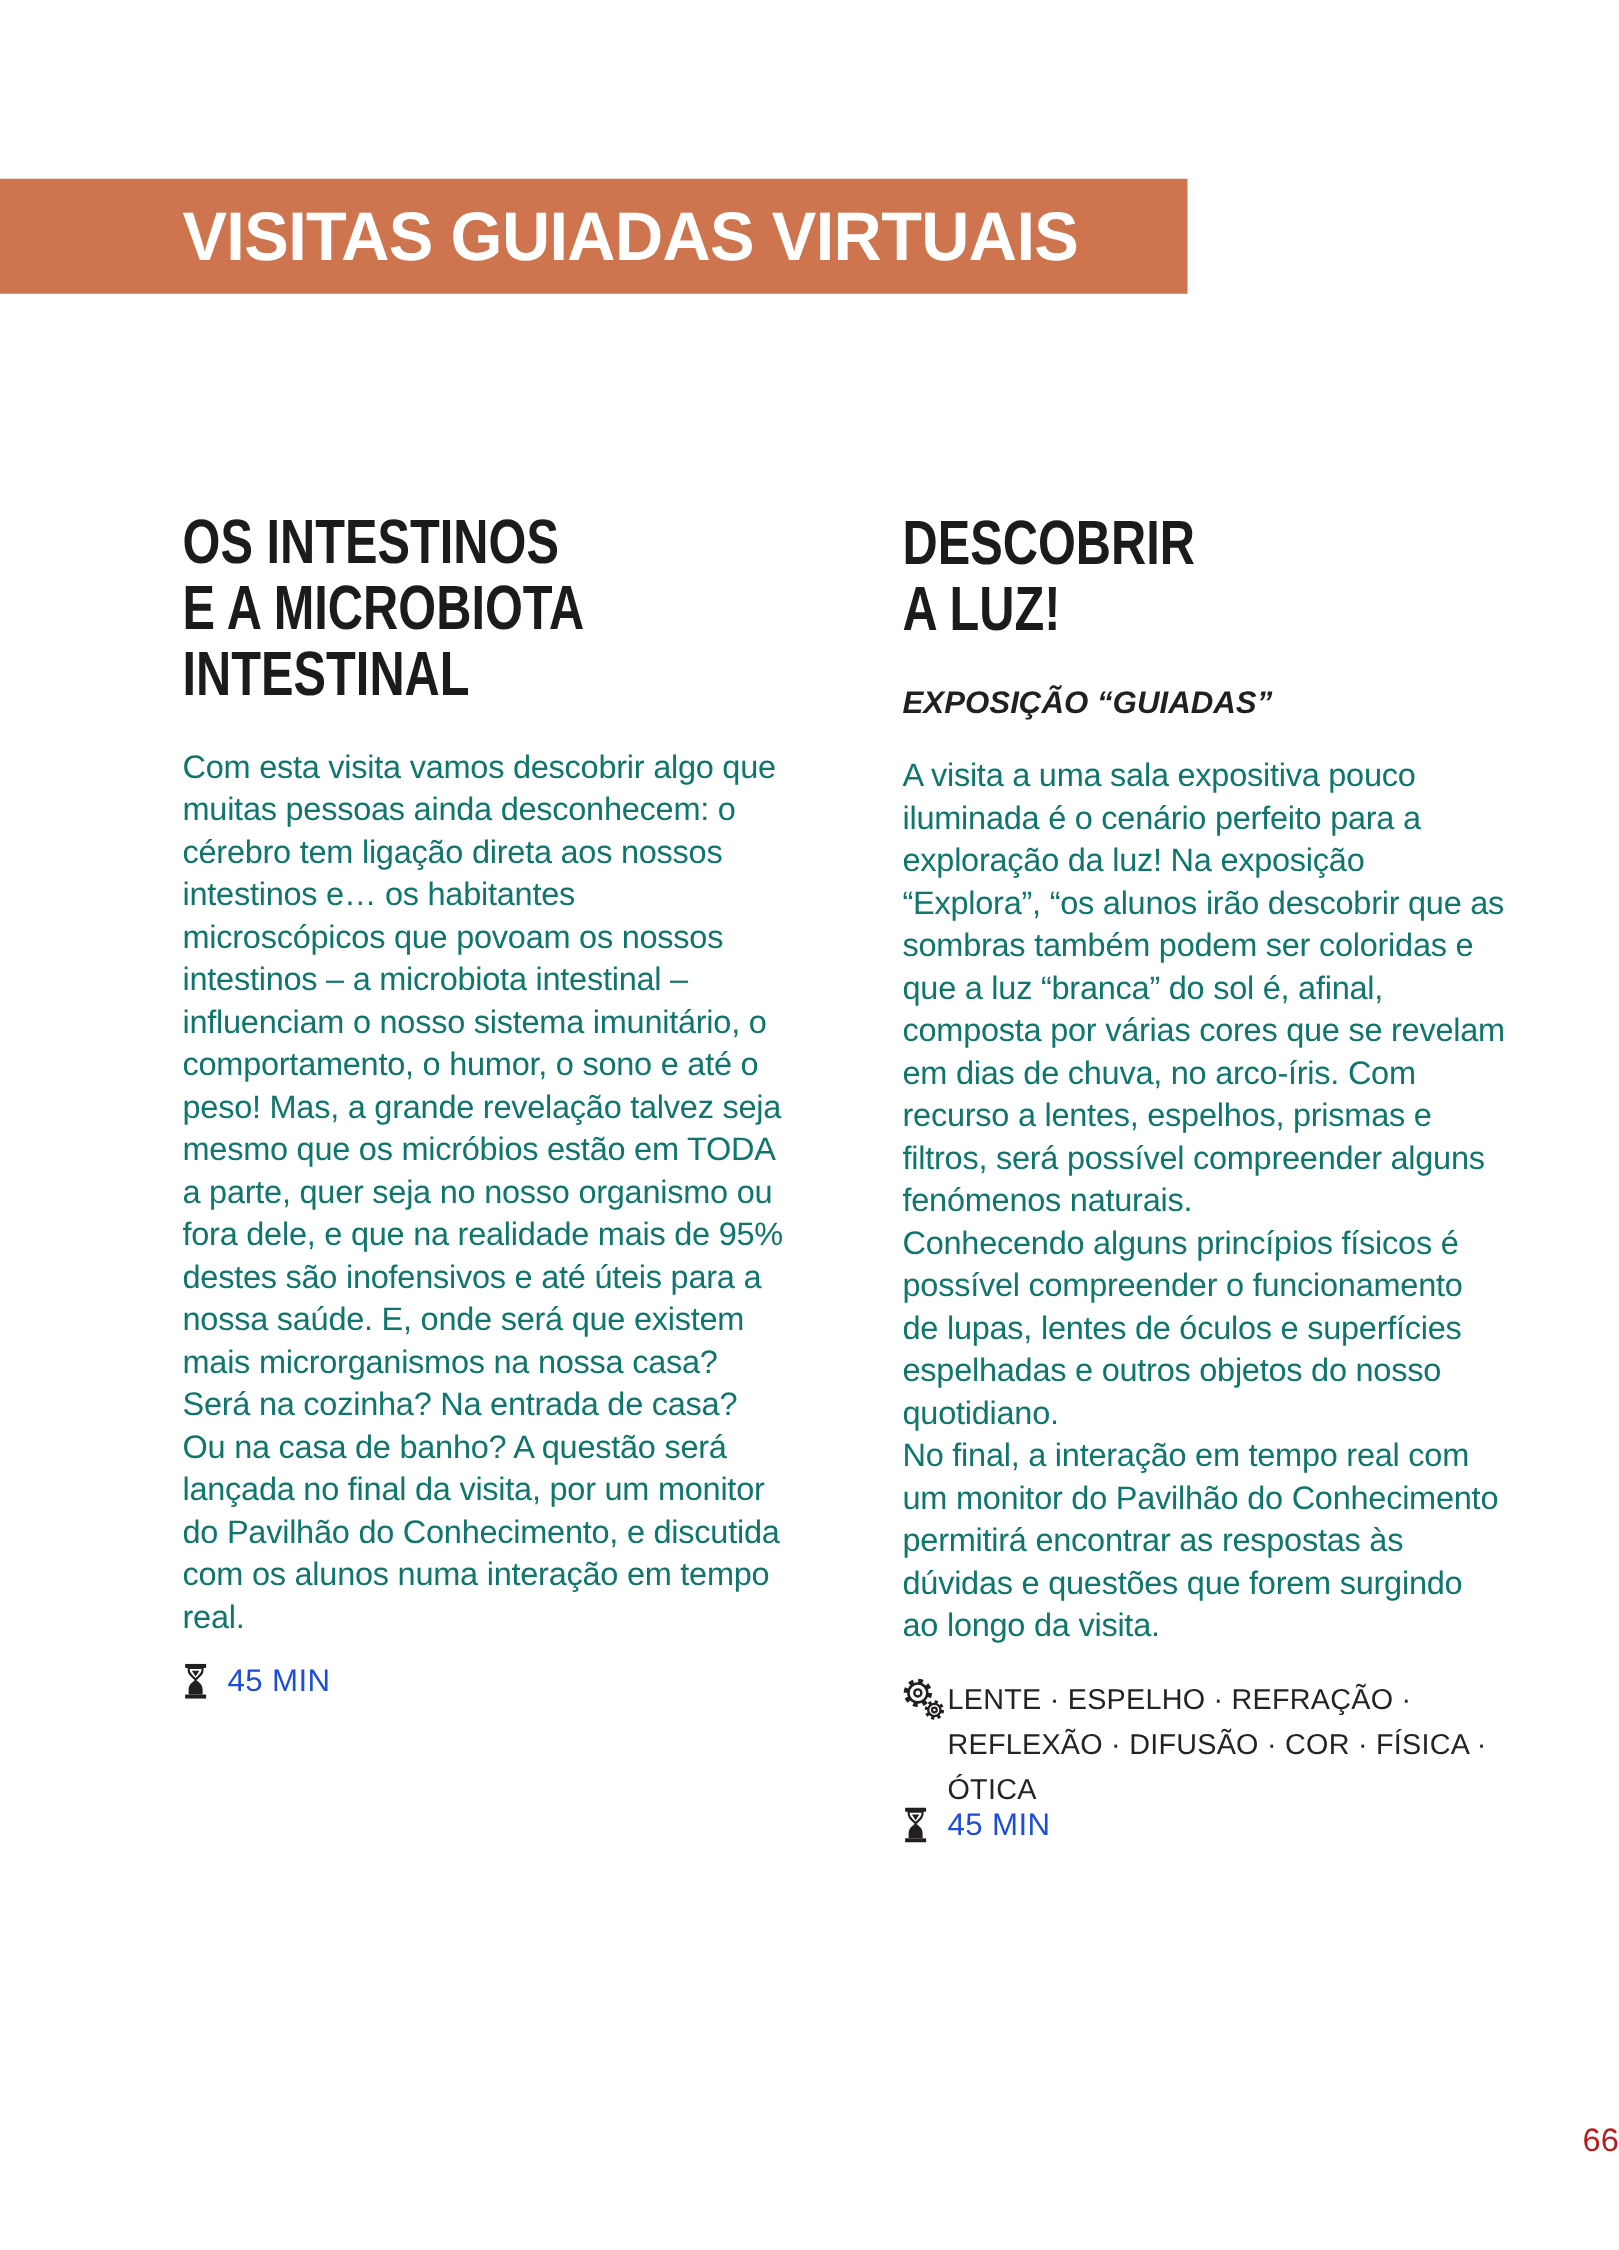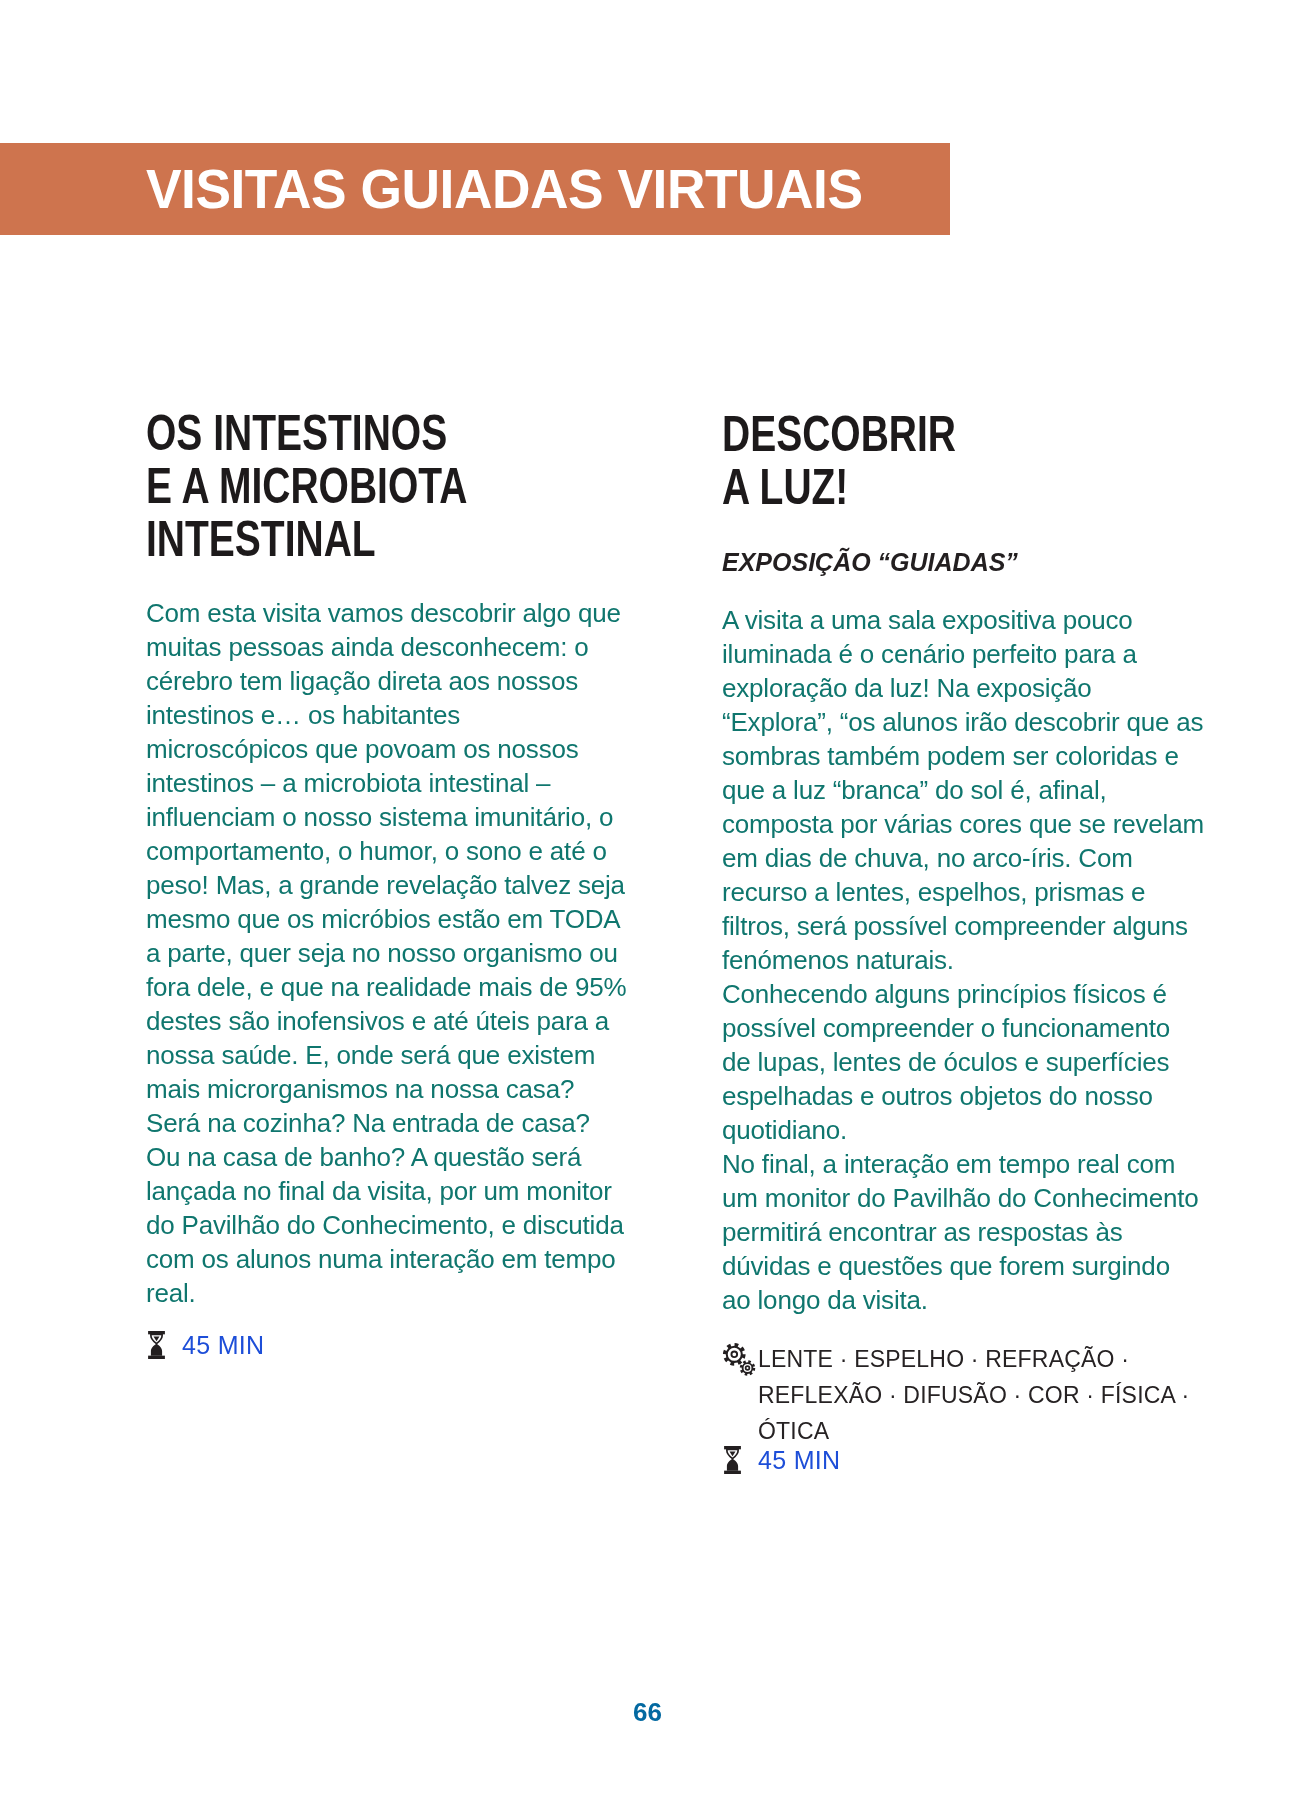--- a/index.html
+++ b/index.html
@@ -101,24 +101,23 @@
   }
   .gears-svg { margin-top: 2px; }
   .hourglass-svg { margin-top: 1px; margin-left: 1px; }
 
   
   .page-number {
     position: absolute;
     top: 1697px;
     left: 0;
     width: 1295px;
-    text-align: center;
+    text-align: right;
     font-size: 26px;
-    color: #0369a1;
-    font-weight: bold;
+    color: #b91c1c;
   }
 </style>
 </head>
 <body>
 
 <div class="page">
 
   <header class="banner">
     <h1 class="banner-title">VISITAS GUIADAS VIRTUAIS</h1>
   </header>

